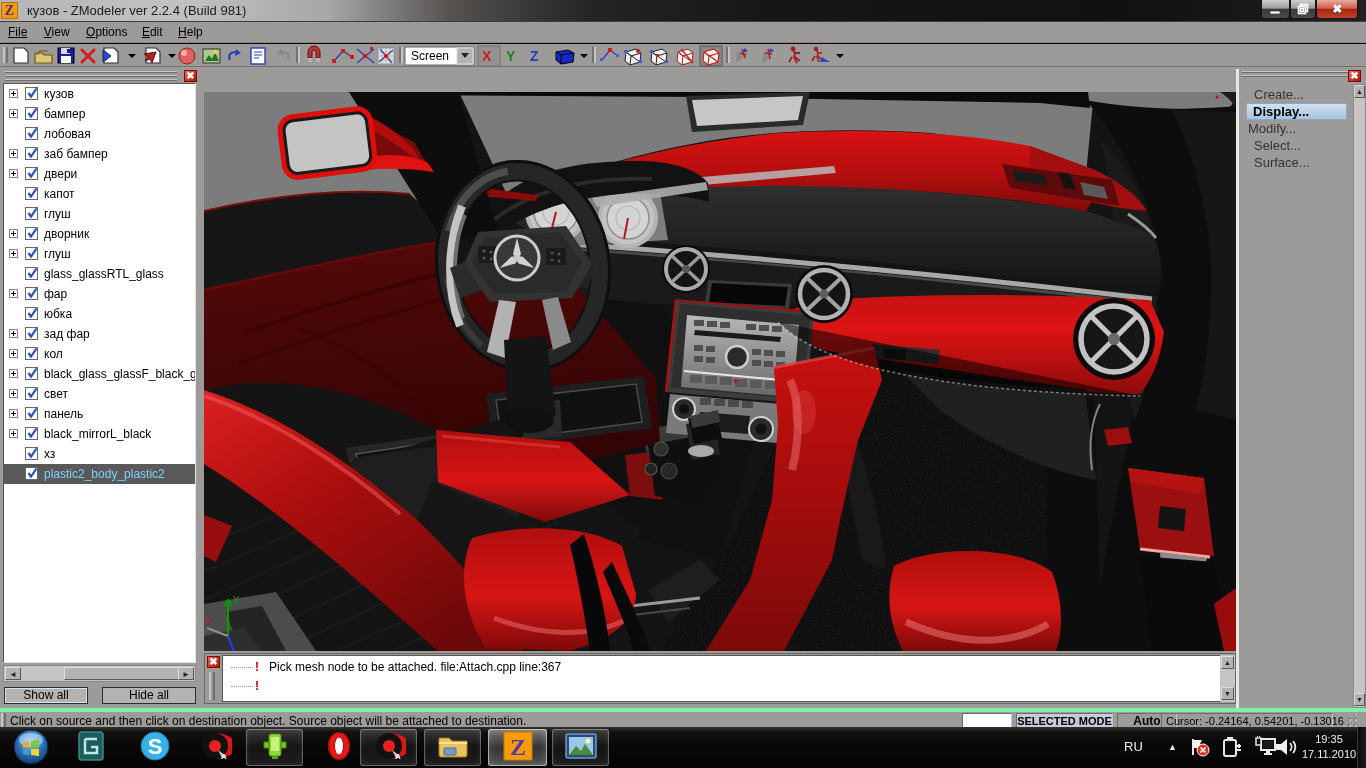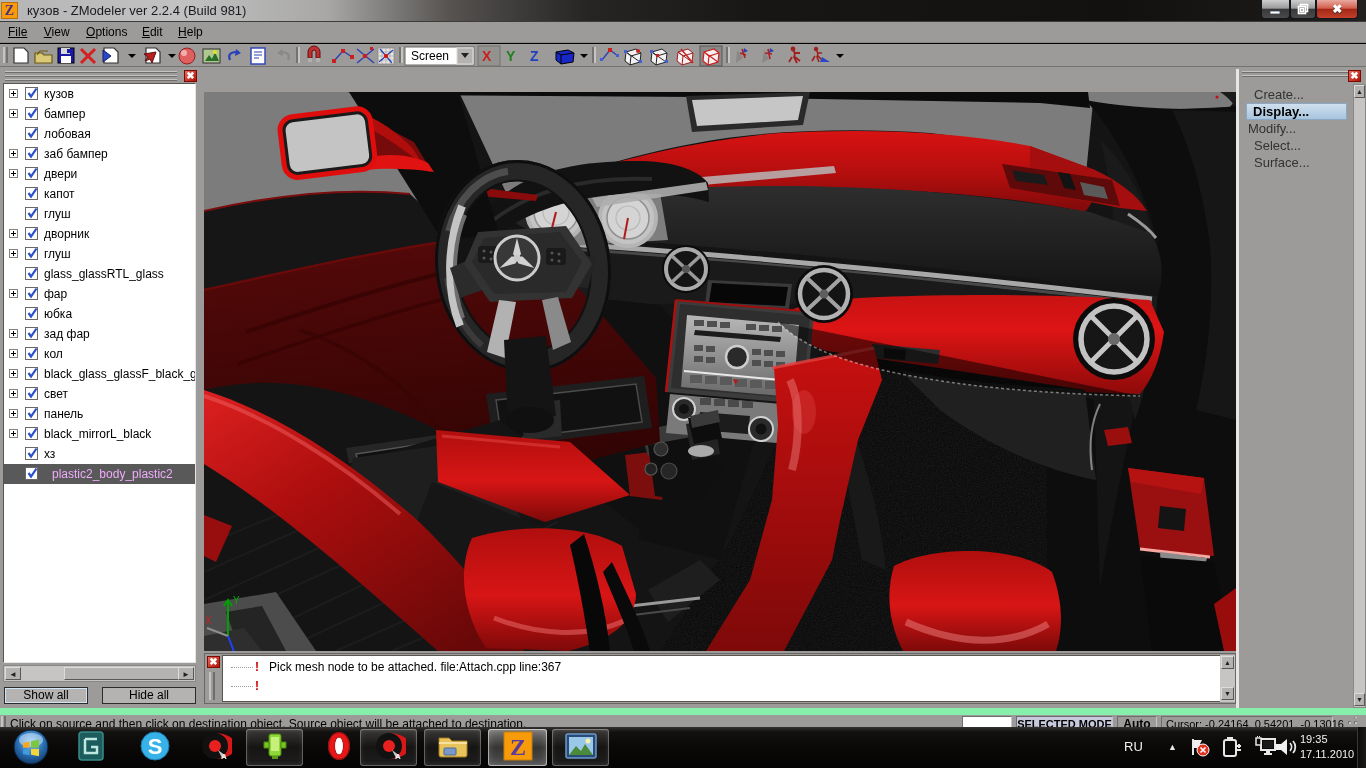--- a/index.html
+++ b/index.html
@@ -37,21 +37,21 @@
 #lp-x { position:absolute; left:182px; top:0px; width:13px; height:12px; background:linear-gradient(135deg,#e96a5d,#b30f04); border:1px solid #7d0a02; color:#fff; font-size:10px; line-height:10px; text-align:center; font-weight:bold; }
 #tree { position:absolute; left:3px; top:16px; width:193px; height:580px; background:#fff; border:1px solid #58564f; border-right-color:#e8e6e4; border-bottom-color:#e8e6e4; overflow:hidden; }
 .trow { position:relative; height:20px; white-space:nowrap; }
 .trow .plus { position:absolute; left:5px; top:5px; width:9px; height:9px; border:1px solid #848280; background:#fff; }
 .trow .plus::before { content:""; position:absolute; left:1px; top:3px; width:5px; height:1px; background:#000; }
 .trow .plus::after { content:""; position:absolute; left:3px; top:1px; width:1px; height:5px; background:#000; }
 .trow .cb { position:absolute; left:21px; top:3px; width:13px; height:13px; background:#fff; border:1px solid #6a6864; }
 .trow .cb svg { position:absolute; left:0px; top:-1px; }
 .trow .lbl { position:absolute; left:40px; top:3px; font-size:12px; color:#000; }
 .trow.sel { background:#595959; }
-.trow.sel .lbl { color:#f0abfc;margin-left:8px; }
+.trow.sel .lbl { color:#7dd3fc; }
 #hscroll { position:absolute; left:3px; top:598px; width:193px; height:17px; background:#c7c5c3; border:1px solid #8a8886; }
 .sbtn { position:absolute; top:1px; width:16px; height:13px; background:#b5b3b1; border:1px solid #dddcda; border-right-color:#5a5856; border-bottom-color:#5a5856; color:#222; font-size:8px; line-height:13px; text-align:center; }
 #hthumb { position:absolute; left:60px; top:1px; width:120px; height:13px; background:#b5b3b1; border:1px solid #dddcda; border-right-color:#5a5856; border-bottom-color:#5a5856; }
 .lbtn { position:absolute; top:620px; height:17px; background:#b5b3b1; border:1px solid #2d2c2a; font-size:12px; color:#000; text-align:center; line-height:15px; }
 #btn-show { left:4px; width:84px; box-shadow:inset 0 0 0 1px #cfe4f7; }
 #btn-hide { left:102px; width:94px; }
 
 
 #vp { left:200px; top:67px; width:1040px; height:641px; background:#9d9b99; }
 #vp-head { position:absolute; left:4px; top:2px; width:1030px; height:23px; background:#adaba9; border:1px solid #cfcdcb; border-right-color:#6a6866; border-bottom-color:#6a6866; }
@@ -67,39 +67,39 @@
 #ml-grip { position:absolute; left:4px; top:18px; width:6px; height:28px; border-left:2px solid #c6c4c2; border-right:2px solid #6f6d6b; }
 #ml-list { position:absolute; left:17px; top:1px; width:998px; height:47px; background:#fff; border:1px solid #58564f; border-right:none; }
 #ml-list .mrow { position:relative; height:16px; margin-top:3px; font-size:12px; color:#000; }
 #ml-list .mrow .dots { position:absolute; left:8px; top:8px; width:22px; border-top:1px dotted #999; }
 #ml-list .mrow .bang { position:absolute; left:32px; top:1px; color:#cc0000; font-weight:bold; font-size:12px; }
 #ml-list .mrow .mtxt { position:absolute; left:46px; top:1px; }
 #ml-vs { position:absolute; left:1015px; top:1px; width:15px; height:47px; background:#c7c5c3; }
 #ml-vs .vb { position:absolute; left:1px; width:13px; height:13px; background:#b5b3b1; border:1px solid #dddcda; border-right-color:#5a5856; border-bottom-color:#5a5856; font-size:7px; text-align:center; line-height:12px; color:#222; }
 
 
-#statusbar { left:0; top:708px; width:1366px; height:19px; background:#9d9b99; border-top:7px solid #86efac; font-size:12px; color:#000; }
+#statusbar { left:0; top:708px; width:1366px; height:19px; background:#9d9b99; border-top:4px solid #86efac; font-size:12px; color:#000; }
 #sb-grip { position:absolute; left:1px; top:1px; width:5px; height:16px; border-left:2px solid #c6c4c2; border-right:2px solid #6f6d6b; }
 #sb-text { position:absolute; left:10px; top:2px; }
 .sb-box { position:absolute; top:1px; height:16px; border:1px solid #6f6d6b; border-right-color:#c6c4c2; border-bottom-color:#c6c4c2; }
 #sb-white { left:962px; width:50px; background:#fff; }
 #sb-mode { left:1016px; width:97px; background:#c9c9dd; font-weight:bold; text-align:center; line-height:15px; font-size:11px; }
-#sb-auto { left:1117px; width:40px; font-weight:bold; text-align:center; line-height:15px; font-size:12px; }
+#sb-auto { left:1117px; width:60px; font-weight:bold; text-align:center; line-height:15px; font-size:12px; }
 #sb-cursor { left:1161px; width:172px; padding-left:4px; line-height:15px; font-size:11px; white-space:nowrap; }
 
 
 #taskbar { left:0; top:727px; width:1366px; height:41px; background:linear-gradient(180deg,#35312e 0%,#131110 12%,#0a0908 45%,#050404 100%); }
 .tbtn { position:absolute; top:2px; width:57px; height:37px; border-radius:3px; }
 .tbtn.frame { background:linear-gradient(180deg,rgba(255,255,255,0.16),rgba(255,255,255,0.05) 50%,rgba(255,255,255,0.10)); box-shadow:inset 0 0 0 1px rgba(255,255,255,0.28), inset 0 0 6px rgba(255,255,255,0.12); }
 .tbtn.active { background:linear-gradient(180deg,rgba(255,255,255,0.42),rgba(255,255,255,0.18) 50%,rgba(255,255,255,0.30)); box-shadow:inset 0 0 0 1px rgba(255,255,255,0.5), inset 0 0 8px rgba(255,255,255,0.25); }
 .ticon { position:absolute; left:50%; top:50%; transform:translate(-50%,-50%); }
 #tray { position:absolute; right:0; top:0; width:260px; height:40px; color:#e8e8e8; }
 #tray .ru { position:absolute; left:18px; top:12px; font-size:13px; color:#f0f0f0; }
 #tray .upar { position:absolute; left:62px; top:15px; font-size:9px; color:#e8e8e8; }
-#clock { position:absolute; left:194px; top:5px; width:58px; font-size:11px; color:#f2f2f2; line-height:15px; }
+#clock { position:absolute; left:194px; top:5px; width:58px; text-align:center; font-size:11px; color:#f2f2f2; line-height:15px; }
 #showdesk { position:absolute; left:1357px; top:727px; width:9px; height:41px; background:linear-gradient(90deg,#0c0b0a,#1c1a19); border-left:1px solid #3a3836; }
 </style>
 </head>
 <body>
 <div id="screen">
 
 <div id="titlebar" class="abs">
   <div class="zicon">Z</div>
   <div class="ttext">кузов - ZModeler ver 2.2.4 (Build 981)</div>
   <div class="winbtns">

